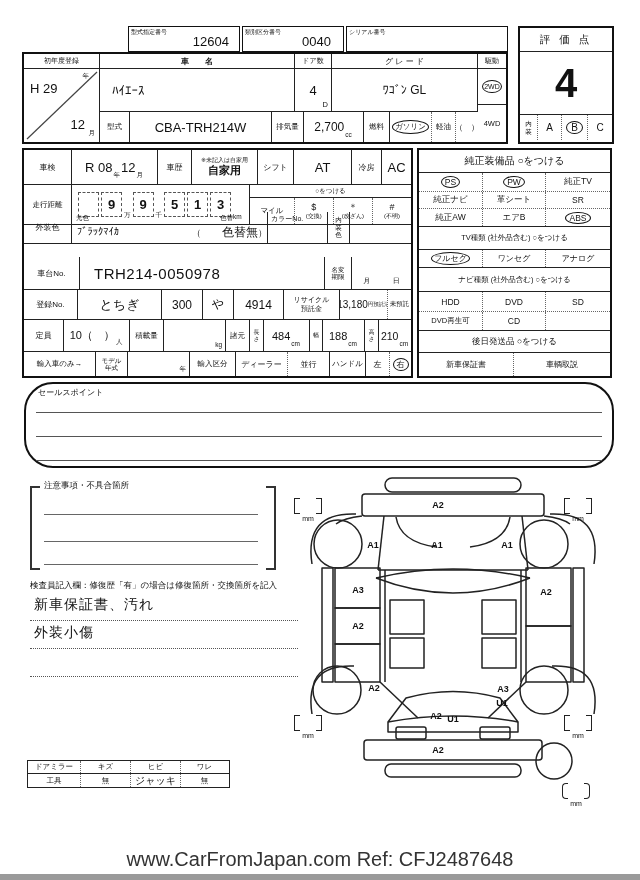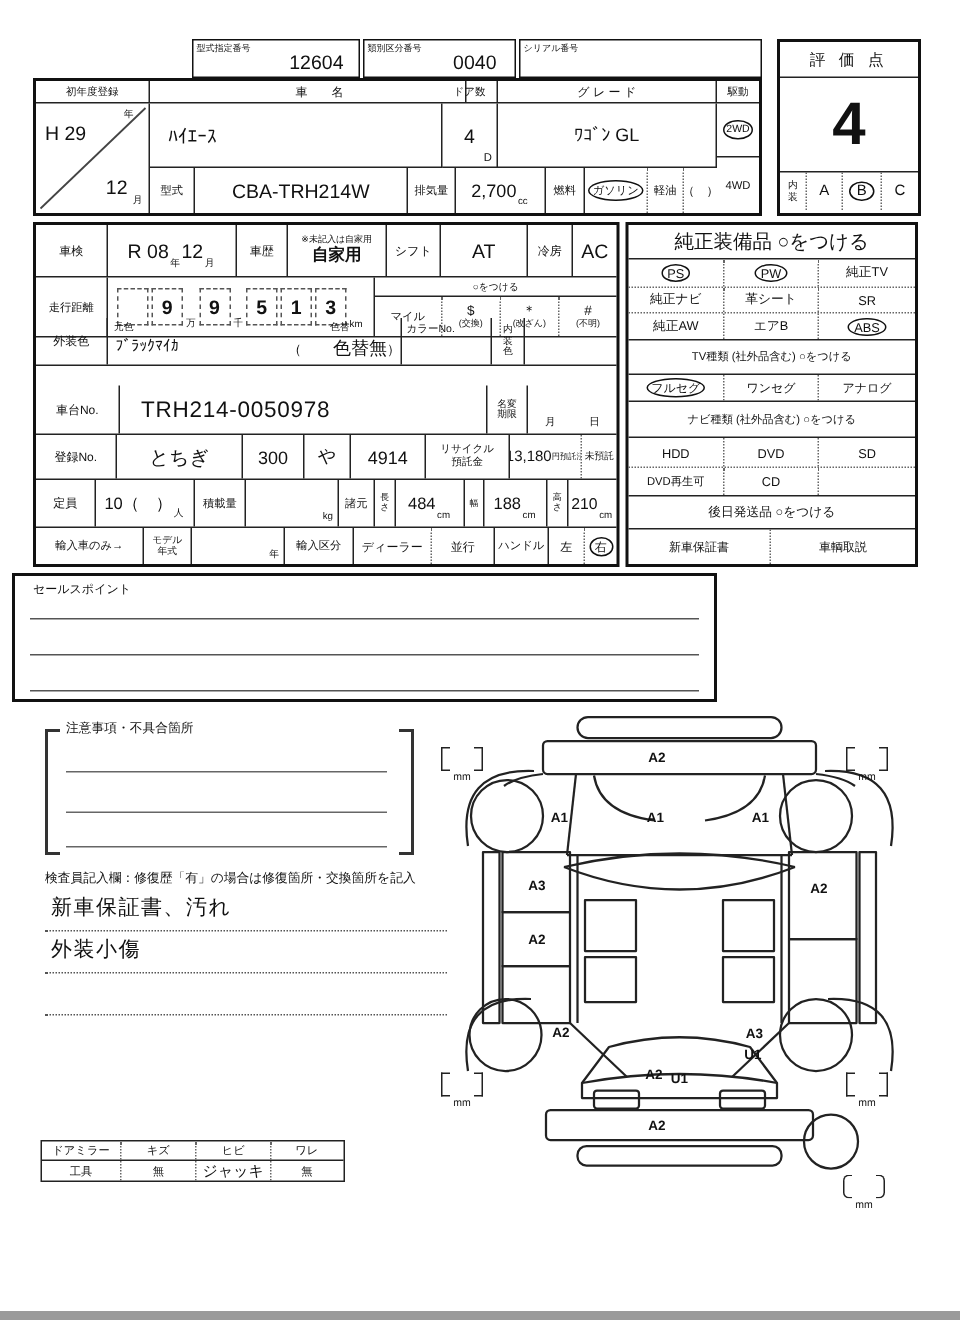--- a/index.html
+++ b/index.html
@@ -59,21 +59,21 @@
         <span class="circ" style="font-size:10px;padding:0 4px;">B</span>
       </div>
       <div class="cell" style="left:68px;width:24px;font-size:10px;">C</div>
     </div>
   </div>
 
   <div class="abs box2" style="left:22px;top:52px;width:486px;height:92px;">
 
     <div class="row bb" style="top:0;height:15px;">
       <div class="cell br" style="left:0;width:76px;font-size:7px;">初年度登録</div>
-      <div class="cell br" style="left:92px;width:195px;font-size:8px;">車　　名</div>
+      <div class="cell br" style="left:76px;width:195px;font-size:8px;font-weight:bold;">車　　名</div>
       <div class="cell br" style="left:271px;width:37px;font-size:7px;">ドア数</div>
       <div class="cell br" style="left:308px;width:146px;font-size:8px;">グ レ ー ド</div>
       <div class="cell" style="left:454px;width:28px;font-size:7px;">駆動</div>
     </div>
 
     <div class="abs br" style="left:0;top:15px;width:76px;height:73px;">
       <svg class="abs" style="left:0;top:0;" width="76" height="73" viewBox="0 0 76 73">
         <line x1="3" y1="70" x2="73" y2="3" stroke="#444" stroke-width="1.2"></line>
       </svg>
       <span class="abs" style="right:10px;top:3px;font-size:6.5px;">年</span>
@@ -253,21 +253,21 @@
       <div class="cell br" style="left:264px;width:42px;font-size:8px;">並行</div>
       <div class="cell br" style="left:306px;width:36px;font-size:7.5px;">ハンドル</div>
       <div class="cell brd" style="left:342px;width:24px;font-size:8px;">左</div>
       <div class="cell" style="left:366px;width:21px;">
         <span class="circ" style="font-size:8px;padding:0 3px;">右</span>
       </div>
     </div>
   </div>
 
   <div class="abs box2" style="left:417px;top:148px;width:195px;height:230px;">
-    <div class="row bb" style="top:0;height:23px;display:flex;align-items:center;justify-content:center;font-size:13px;">純正装備品 ○をつける</div>
+    <div class="row bb" style="top:0;height:23px;display:flex;align-items:center;justify-content:center;font-size:10px;">純正装備品 ○をつける</div>
     <div class="row bbd" style="top:42px;height:17px;">
       <div class="cell brd" style="left:0;width:64px;font-size:8.5px;">純正ナビ</div>
       <div class="cell brd" style="left:64px;width:63px;font-size:8.5px;">革シート</div>
       <div class="cell" style="left:127px;width:64px;font-size:8.5px;">SR</div>
     </div>
     <div class="row bbd" style="top:23px;height:19px;">
       <div class="cell brd" style="left:0;width:64px;">
           <span class="circ" style="font-size:8.5px;padding:0 3px;">PS</span>
         </div>
       <div class="cell brd" style="left:64px;width:63px;">
@@ -301,21 +301,21 @@
       <div class="cell brd" style="left:64px;width:63px;font-size:8.5px;">CD</div>
       <div class="cell" style="left:127px;width:64px;font-size:8.5px;"></div>
     </div>
     <div class="row bb" style="top:181px;height:22px;display:flex;align-items:center;justify-content:center;font-size:8.5px;">後日発送品 ○をつける</div>
     <div class="row" style="top:203px;height:23px;">
       <div class="cell brd" style="left:0;width:95px;font-size:8px;">新車保証書</div>
       <div class="cell" style="left:95px;width:96px;font-size:8px;">車輌取説</div>
     </div>
   </div>
 
-  <div class="abs box2" style="left:8px;top:382px;width:470px;height:86px;">
+  <div class="abs box2" style="left:24px;top:382px;width:590px;height:86px;border-radius:29px;">
     <span class="abs" style="left:12px;top:3px;font-size:8px;">セールスポイント</span>
     <div class="hline" style="left:10px;right:10px;top:28px;"></div>
     <div class="hline" style="left:10px;right:10px;top:52px;"></div>
     <div class="hline" style="left:10px;right:10px;top:76px;"></div>
   </div>
 
   <span class="abs" style="left:44px;top:480px;font-size:8.5px;">注意事項・不具合箇所</span>
   <div class="abs" style="left:30px;top:486px;width:10px;height:84px;border-left:2px solid #333;border-top:2px solid #333;border-bottom:2px solid #333;"></div>
   <div class="abs" style="left:266px;top:486px;width:10px;height:84px;border-right:2px solid #333;border-top:2px solid #333;border-bottom:2px solid #333;"></div>
   <div class="hline" style="left:44px;width:214px;top:514px;border-top-color:#666;"></div>
@@ -422,15 +422,16 @@
       <span class="hk hr"></span>
       <span class="mmt">mm</span>
     </div>
     <div class="tbr" style="left:274px;top:313px;">
       <span class="hk hl" style="border-radius:4px 0 0 4px;"></span>
       <span class="hk hr" style="border-radius:0 4px 4px 0;"></span>
       <span class="mmt">mm</span>
     </div>
   </div>
 
+  <div class="abs" style="left:0;right:0;top:848px;text-align:center;font-size:20px;color:#333;">www.CarFromJapan.com Ref: CFJ2487648</div>
   <div class="abs" style="left:0;right:0;bottom:0;height:6px;background:#9a9a9a;"></div>
 
 </div>
 
 </body></html>

